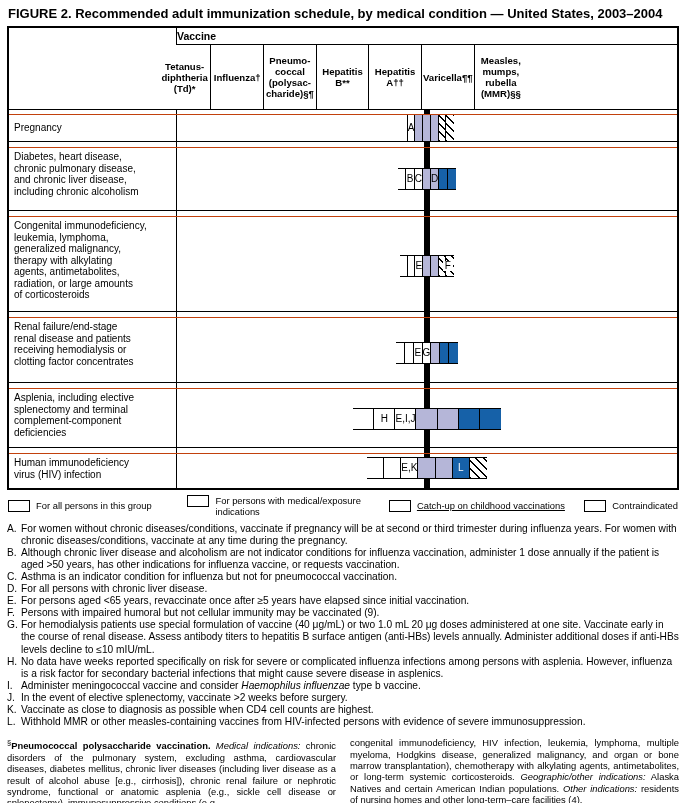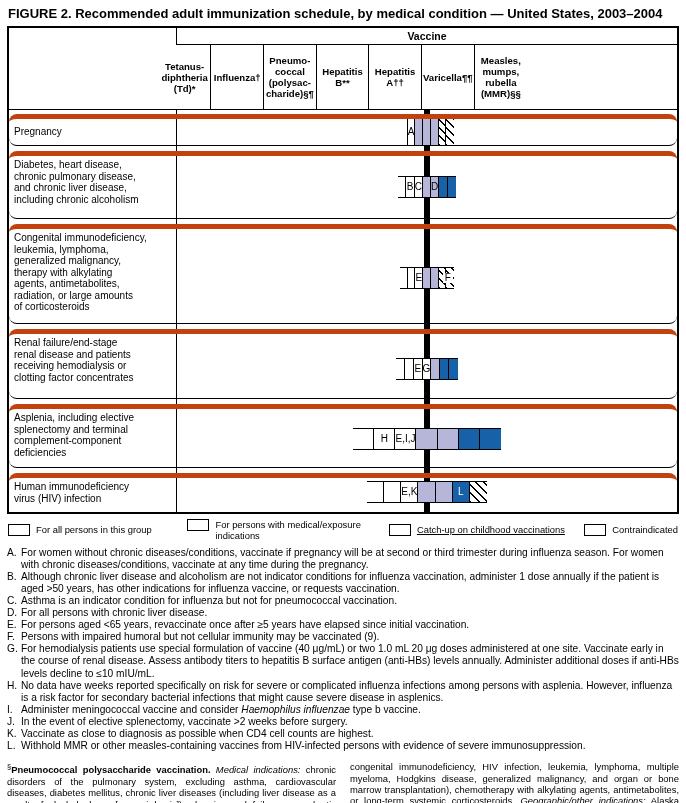--- a/index.html
+++ b/index.html
@@ -10,27 +10,27 @@
 
   
   .imm-table{border:2px solid #000;width:672px;box-sizing:border-box;}
   .cond-cell{width:168px;flex:none;border-right:1px solid #000;box-sizing:border-box;font-size:10px;line-height:11.5px;}
   .vax-area{flex:1;display:flex;flex-direction:column;min-width:0;align-items:center;}
   .vrow{display:grid;grid-template-columns:repeat(7,1fr);}
   .vc{border-right:1px solid #000;box-sizing:border-box;}
   .vrow .vc:last-child{border-right:none;}
 
   .hrow1{display:flex;height:17px;}
-  .vaccine-span{flex:1;border-bottom:1px solid #000;text-align:center;font-weight:bold;font-size:10.5px;line-height:16px;}
+  .vaccine-span{flex:1;border-bottom:1px solid #000;font-weight:bold;font-size:10.5px;line-height:16px;}
   .hrow2{display:flex;border-bottom:1px solid #000;}
   .vhead{display:flex;align-items:center;justify-content:center;text-align:center;font-weight:bold;font-size:9.6px;line-height:11px;white-space:pre-line;padding:2px 1px;}
   .cond-header{display:flex;align-items:flex-end;padding:0 0 6px 5px;font-weight:bold;font-size:10px;}
 
   .gaprow{display:flex;}
-  .group{display:flex;border-top:5px solid #c2410c;border-bottom:1px solid #000;border-radius:8px;}
+  .group{display:flex;border-top:1px solid #c2410c;border-bottom:1px solid #000;}
   .imm-table .group:last-of-type{border-bottom:none;}
   .group .cond-cell{padding:3px 4px 0 5px;white-space:pre-line;}
   .group .cond-cell.vcenter{display:flex;align-items:center;padding-top:0;}
 
   .vrow.band{height:22px;}
   .vrow.band.tall{height:26px;}
   .vrow.band .vc{border-top:1px solid #000;border-bottom:1px solid #000;position:relative;display:flex;align-items:center;justify-content:center;}
   .vrow.band.plain .vc{border-top:none;border-bottom:none;}
 
   .t-med{background:var(--medical,#b5b6d8);}
@@ -425,21 +425,21 @@
     </div>
     <div class="leg-item">
       <span class="sw t-contra"></span>
       <span class="leg-label">Contraindicated</span>
     </div>
   </div>
 
   <div class="footnotes">
     <div class="fn">
         <span class="fn-letter">A.</span>
-        <span class="fn-body">For women without chronic diseases/conditions, vaccinate if pregnancy will be at second or third trimester during influenza season. For women with chronic diseases/conditions, vaccinate at any time during the pregnancy.</span>
+        <span class="fn-body">For women without chronic diseases/conditions, vaccinate if pregnancy will be at second or third trimester during influenza years. For women with chronic diseases/conditions, vaccinate at any time during the pregnancy.</span>
       </div>
     <div class="fn">
         <span class="fn-letter">B.</span>
         <span class="fn-body">Although chronic liver disease and alcoholism are not indicator conditions for influenza vaccination, administer 1 dose annually if the patient is aged &gt;50 years, has other indications for influenza vaccine, or requests vaccination.</span>
       </div>
     <div class="fn">
         <span class="fn-letter">C.</span>
         <span class="fn-body">Asthma is an indicator condition for influenza but not for pneumococcal vaccination.</span>
       </div>
     <div class="fn">

